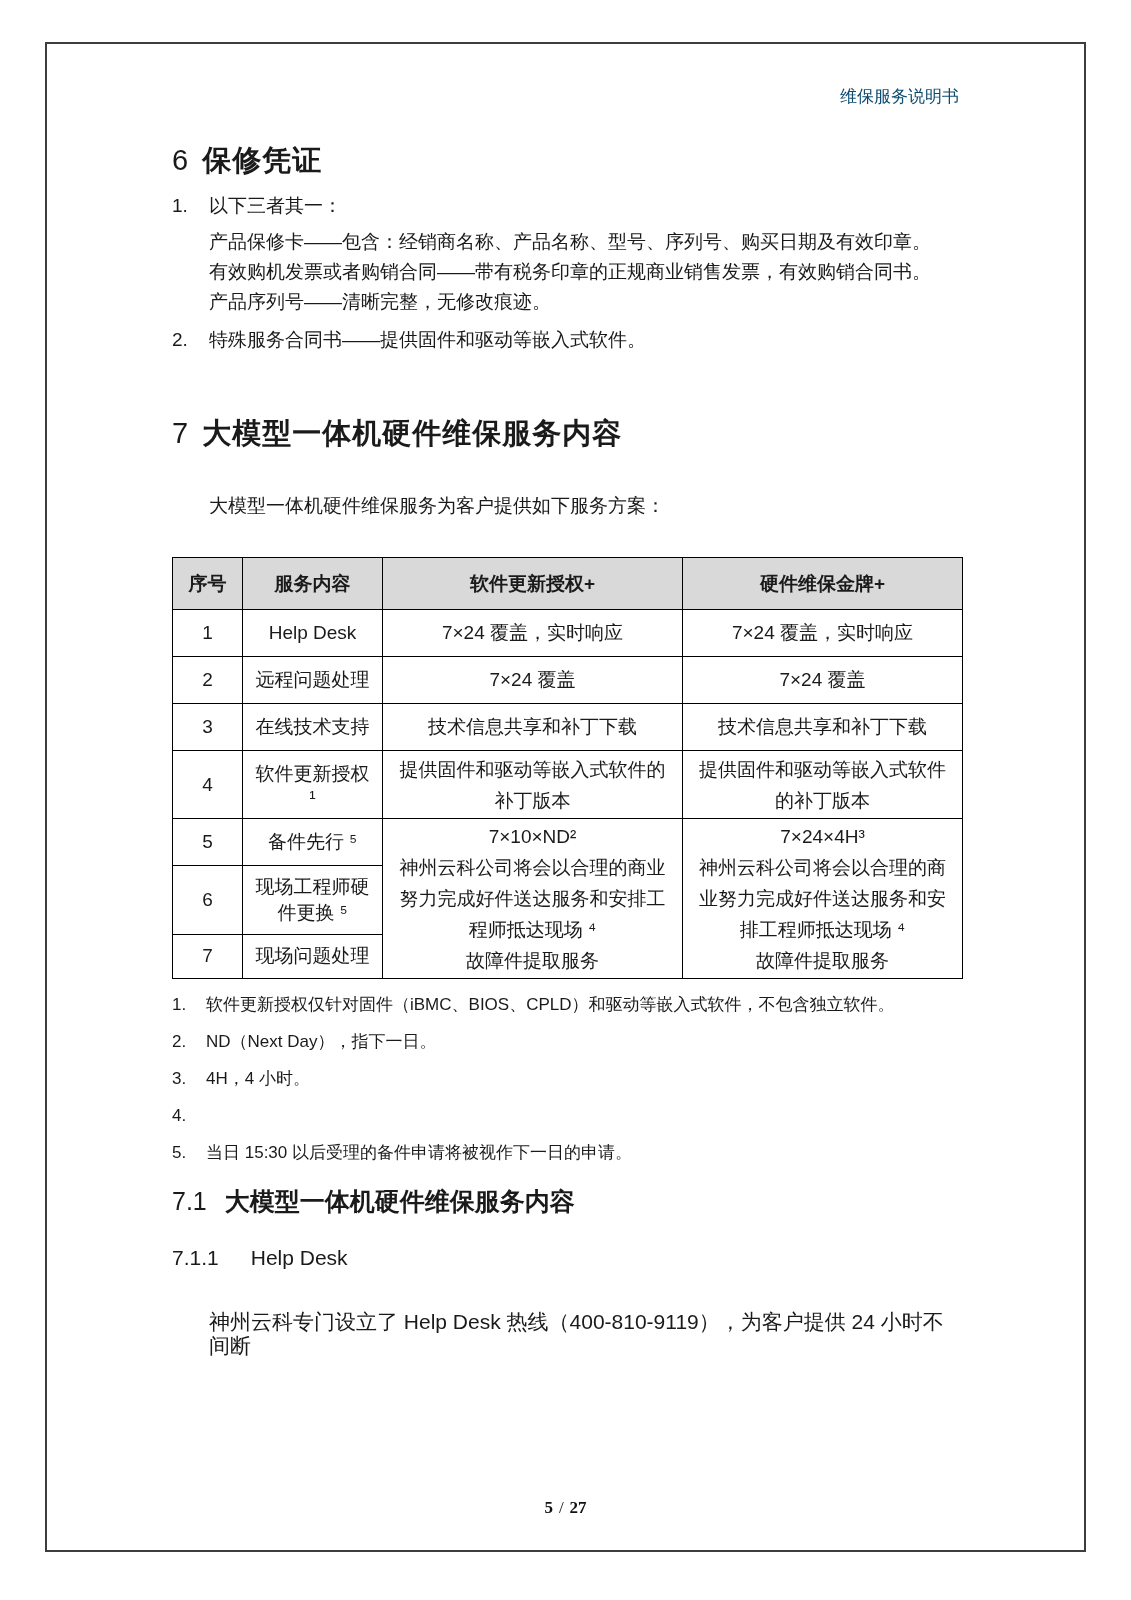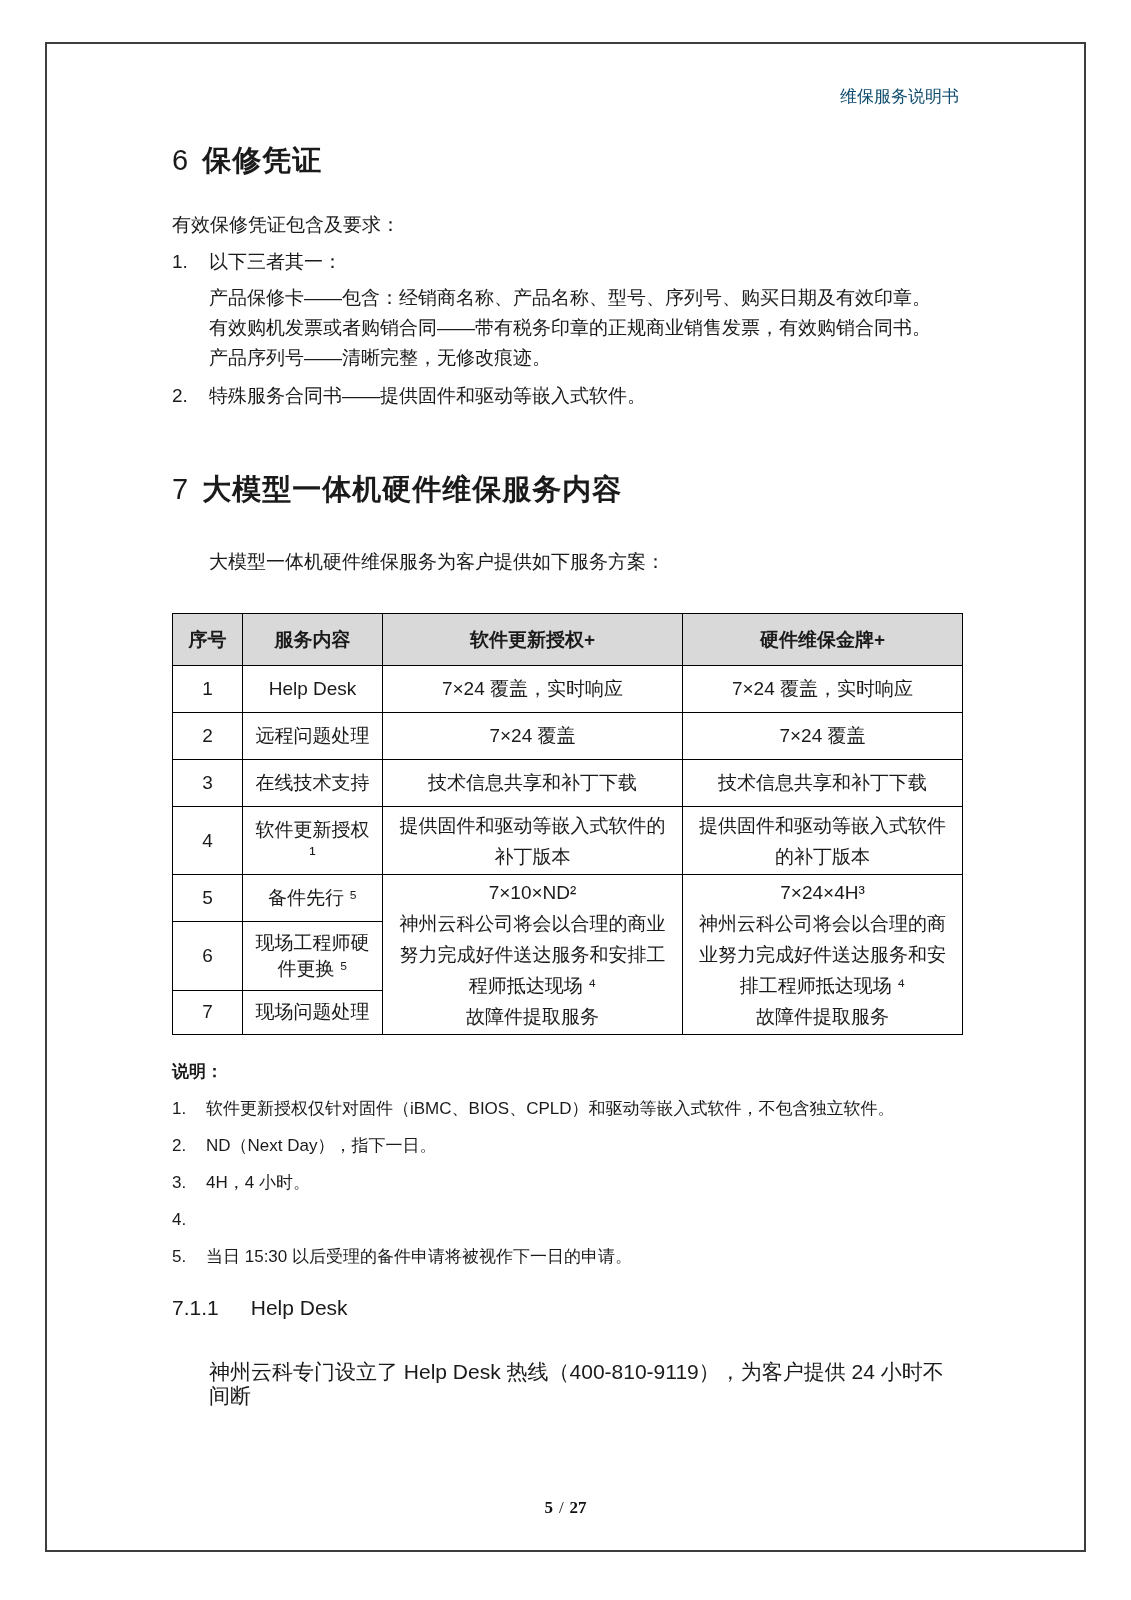--- a/index.html
+++ b/index.html
@@ -117,21 +117,20 @@
     <div class="content">
 
       <div class="doc-header">
         <span>维保服务说明书</span>
       </div>
 
       <div class="h-main">
         <span class="h-num">6</span><span class="h-text">保修凭证</span>
       </div>
 
-      <p class="body-text intro6">有效保修凭证包含及要求：</p>
 
       <div class="list-item">
         <span class="li-num">1.</span>
         <span class="li-text">以下三者其一：</span>
       </div>
 
       <p class="body-text detail pre">产品保修卡——包含：经销商名称、产品名称、型号、序列号、购买日期及有效印章。
 有效购机发票或者购销合同——带有税务印章的正规商业销售发票，有效购销合同书。
 产品序列号——清晰完整，无修改痕迹。</p>
 
@@ -208,21 +207,20 @@
             <td class="pre">现场工程师硬
 件更换 ⁵</td>
           </tr>
           <tr class="r-last">
             <td class="no-cell">7</td>
             <td>现场问题处理</td>
           </tr>
         </tbody>
       </table>
 
-      <div class="notes-label">说明：</div>
 
       <div class="note">
         <span class="note-num">1.</span>
         <span>软件更新授权仅针对固件（iBMC、BIOS、CPLD）和驱动等嵌入式软件，不包含独立软件。</span>
       </div>
       <div class="note">
         <span class="note-num">2.</span>
         <span>ND（Next Day），指下一日。</span>
       </div>
       <div class="note">
@@ -230,20 +228,23 @@
         <span>4H，4 小时。</span>
       </div>
       <div class="note">
         <span class="note-num">4.</span>
       </div>
       <div class="note">
         <span class="note-num">5.</span>
         <span>当日 15:30 以后受理的备件申请将被视作下一日的申请。</span>
       </div>
 
+      <div class="h-sub">
+        <span class="h-num">7.1</span><span>大模型一体机硬件维保服务内容</span>
+      </div>
 
       <div class="h-sub3">
         <span class="h-num">7.1.1</span><span>Help Desk</span>
       </div>
 
       <p class="para-last">神州云科专门设立了 Help Desk 热线（400-810-9119），为客户提供 24 小时不间断</p>
 
       <div class="footer">
         <span class="pg">5</span><span class="sep">/</span><span class="pg">27</span>
       </div>

